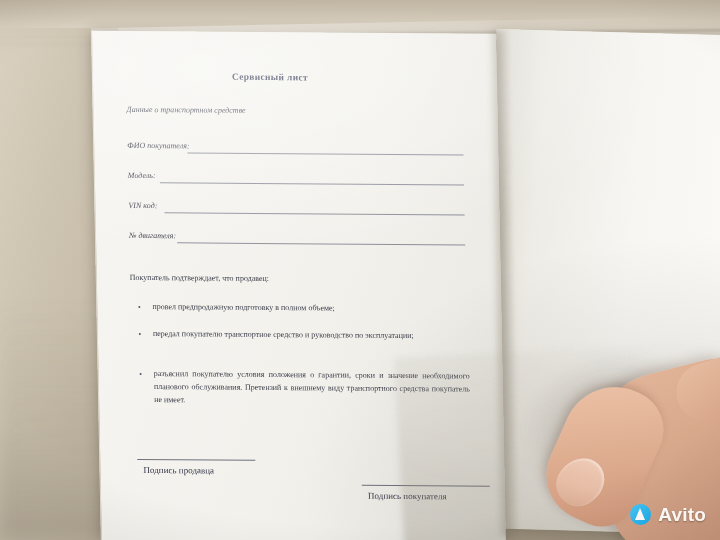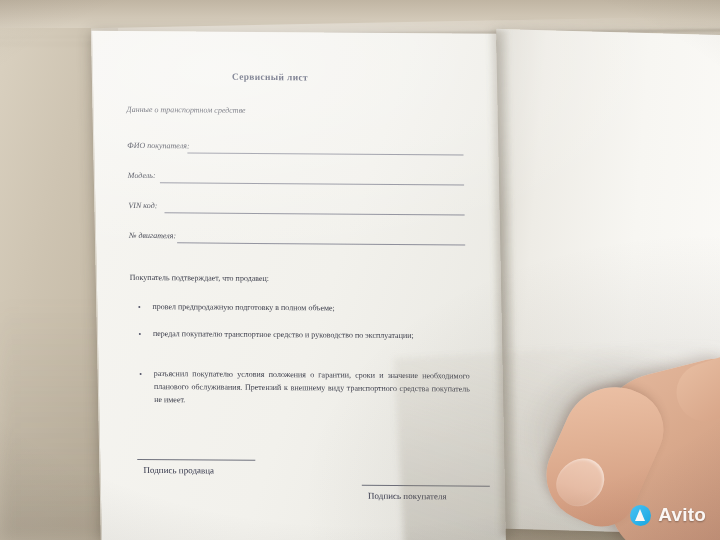--- a/index.html
+++ b/index.html
@@ -252,21 +252,21 @@
     filter: blur(6px);
     pointer-events: none;
   }
 
   
   .watermark {
     position: absolute;
     right: 14px;
     bottom: 14px;
     display: flex;
-    align-items: flex-end;
+    align-items: flex-start;
     gap: 7px;
     opacity: .92;
   }
   .wm-logo {
     width: 21px; height: 21px;
     border-radius: 50%;
     background: #0af;
     background: linear-gradient(135deg, #3ec6ff 0%, #0aa7e8 100%);
     position: relative;
   }

